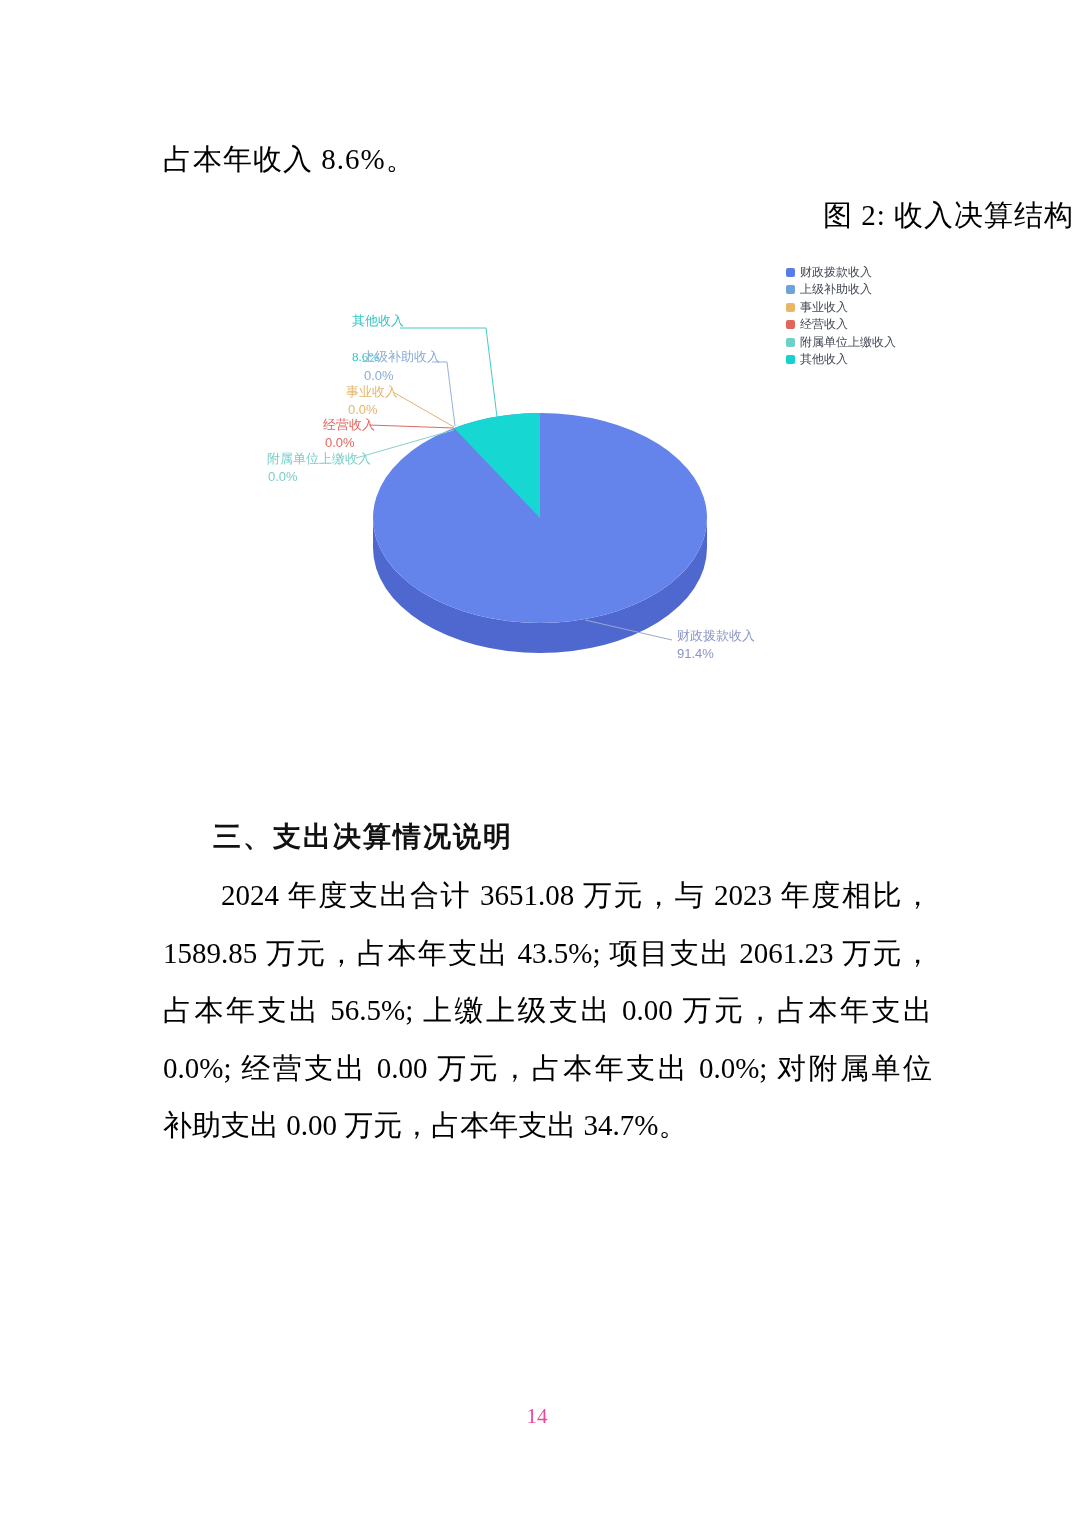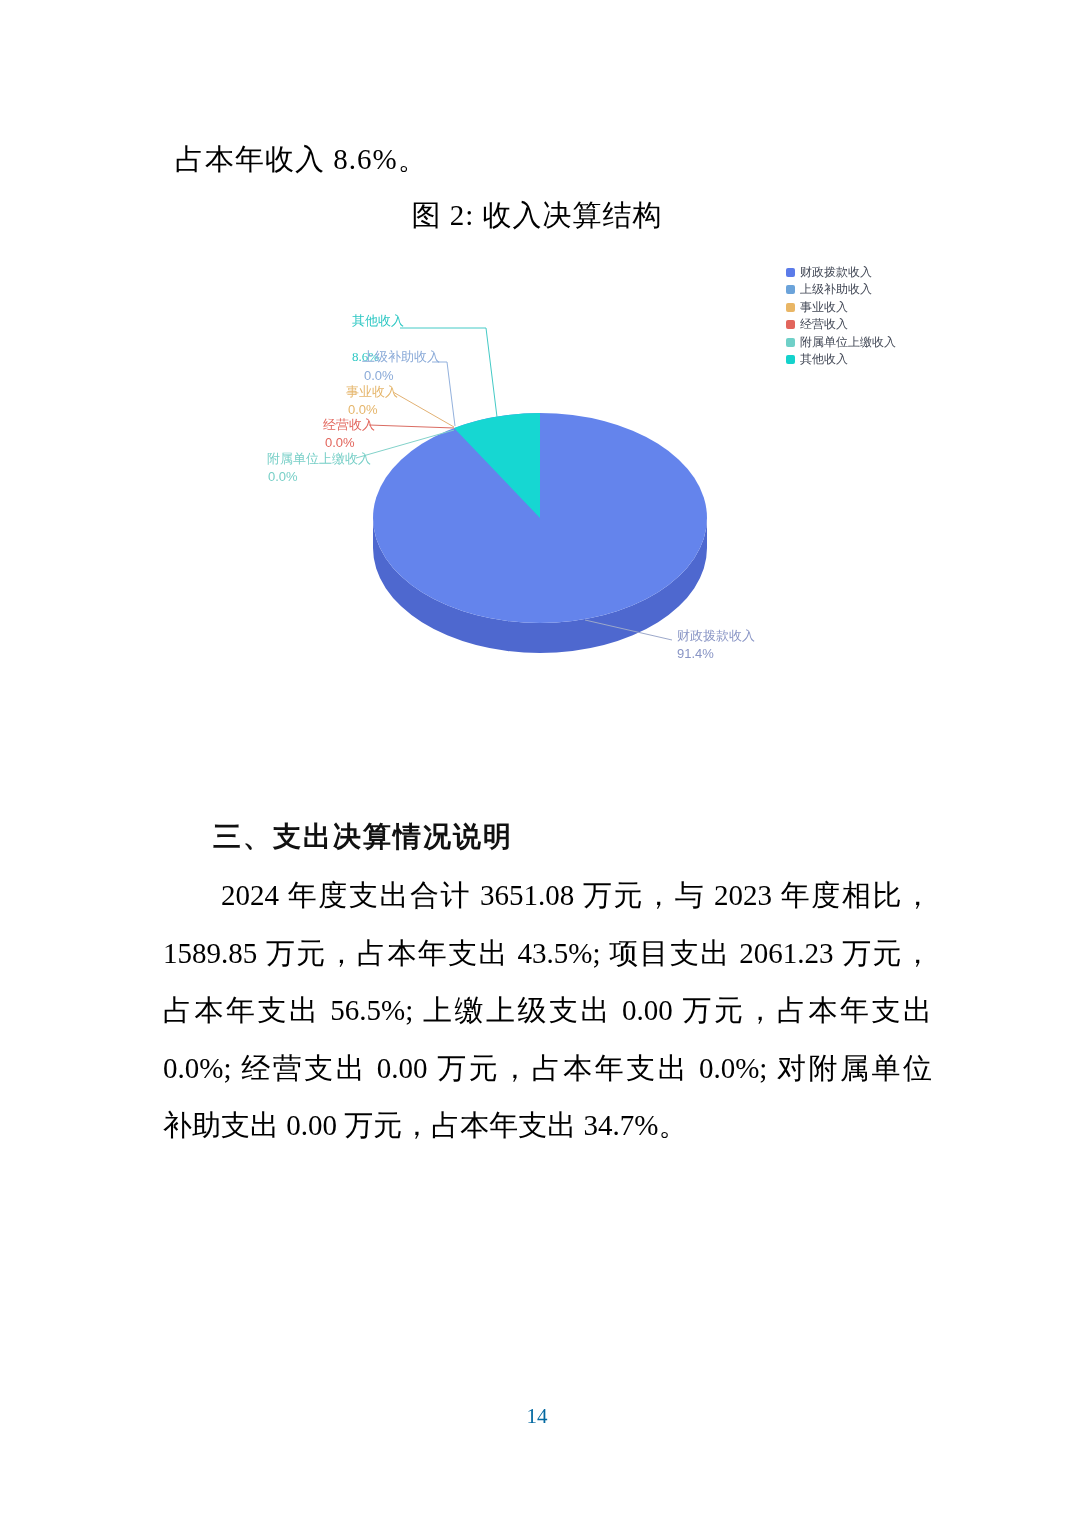--- a/index.html
+++ b/index.html
@@ -14,26 +14,25 @@
     color: #000000;
   }
 
   
   .intro-text {
     position: absolute;
     left: 163px; top: 140px;
     font-size: 29px;
     letter-spacing: 1px;
     white-space: nowrap;
-    margin-left: 12px;
   }
   .chart-title {
     position: absolute;
     left: 0; right: 0; top: 196px;
-    text-align: center;
+    text-align: right;
     font-size: 29px;
     letter-spacing: 1px;
   }
   .section-heading {
     position: absolute;
     left: 213px; top: 818px;
     font-family: Liberation Sans, sans-serif;
     font-weight: bold;
     font-size: 28px;
     letter-spacing: 2px;
@@ -54,21 +53,21 @@
     text-justify: inter-character;
     white-space: nowrap;
   }
   .paragraph .line.indent { padding-left: 58px; font-family: Liberation Serif, serif; }
   .paragraph .line.last { text-align-last: left; }
   .page-number {
     position: absolute;
     left: 0; right: 0; top: 1404px;
     text-align: center;
     font-size: 21px;
-    color: #0369a1;
+    color: #ec4899;
   }
 
   
   .chart {
     position: absolute;
     left: 0; top: 240px;
     width: 1074px; height: 460px;
     font-family: "Liberation Sans", "DejaVu Sans", sans-serif;
   }
   .chart svg { position: absolute; left: 0; top: 0; }

